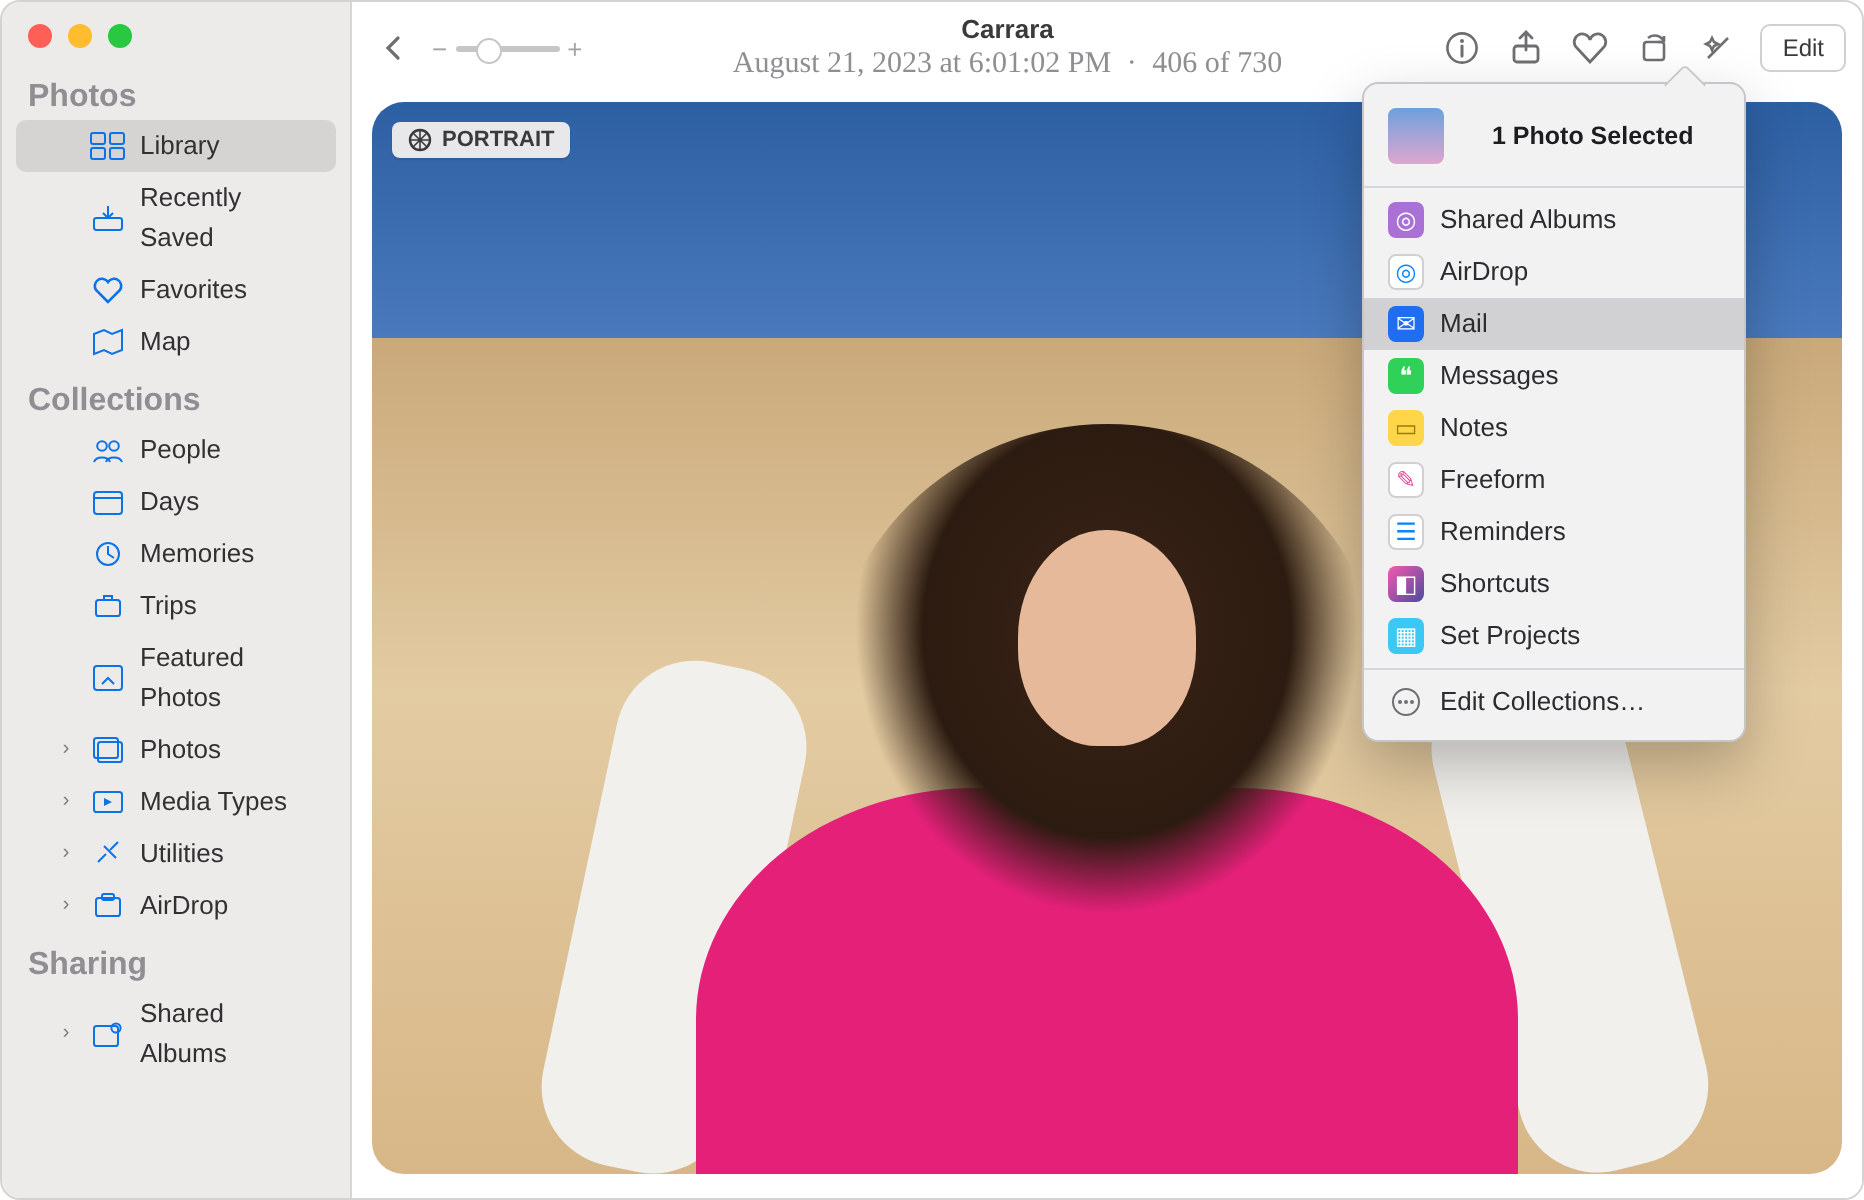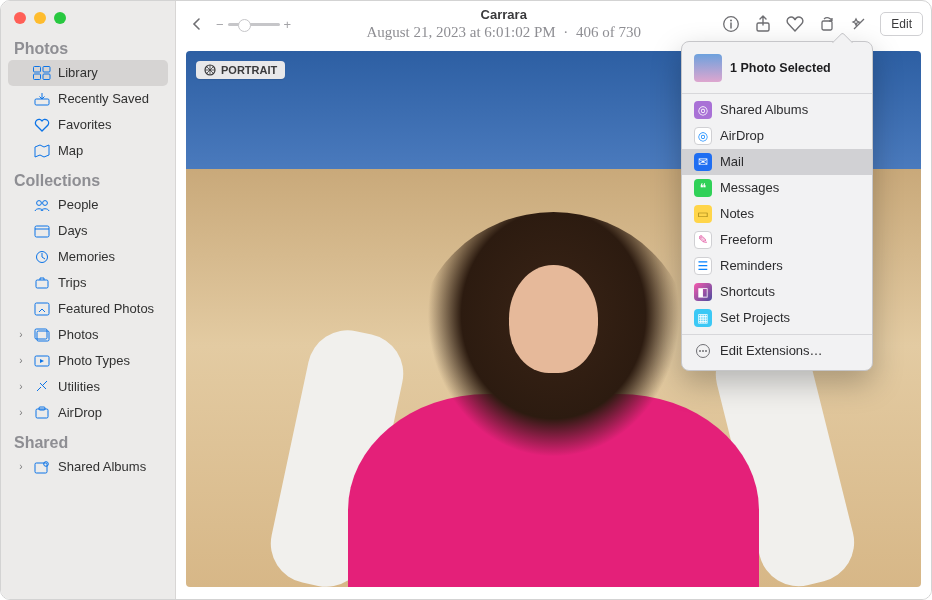--- a/index.html
+++ b/index.html
@@ -43,21 +43,21 @@
     font-size: 16px;
     font-weight: 600;
     color: #8e8e93;
     padding: 8px 13px 2px 13px;
   }
   .sb-list { list-style: none; padding: 0 7px; }
   .sb-item {
     display: flex;
     align-items: center;
     gap: 7px;
-    padding: 3px 8px;
+    padding: 3px 20px;
     border-radius: 5px;
     line-height: 20px;
     color: #313131;
     cursor: default;
   }
   .sb-item.selected { background: #d6d4d3; }
   .sb-item .disclosure {
     width: 10px;
     color: #7b7b7d;
     font-size: 10px;
@@ -104,21 +104,21 @@
   .tb-right { display:flex; align-items:center; gap:2px;justify-content:space-between; }
   .edit-btn {
     border:1px solid #d0d0d3; background:#fff; border-radius:5px; padding:4px 10px;
     font-size:12px; color:#3a3a3c; margin-left:4px;
   }
   
   .viewer {
     flex:1; position:relative; background:#fff; padding: 4px 10px 12px 10px;
   }
   .photo {
-    width:100%; height:100%; border-radius:4px; position:relative; overflow:hidden;
+    width:100%; height:100%; border-radius:16px; position:relative; overflow:hidden;
     background:
       radial-gradient(120px 70px at 50% 48%, #d7a78a 0%, rgba(215,167,138,0) 70%),
       linear-gradient(180deg, #2d5fa3 0%, #4a7abd 22%, #c9a97a 22%, #e3cba2 55%, #d7b787 100%);
   }
   .portrait-badge {
     position:absolute; top:10px; left:10px;
     background:#e8e8ea; color:#3a3a3c; font-size:11px; font-weight:600;
     padding:3px 8px; border-radius:4px; display:flex; align-items:center; gap:5px;
     box-shadow:0 1px 1px rgba(0,0,0,.1);
   }
@@ -149,21 +149,21 @@
     background:#f2f2f3; border:1px solid #c6c6c9; border-radius:8px;
     box-shadow:0 12px 30px rgba(0,0,0,.25);
     padding:6px 0 6px 0;
     z-index:10;
   }
   .popover::before {
     content:""; position:absolute; top:-7px; right:22px; width:14px; height:14px;
     background:#f2f2f3; border-left:1px solid #c6c6c9; border-top:1px solid #c6c6c9;
     transform:rotate(45deg); border-top-left-radius:3px;
   }
-  .pop-hdr { display:flex; align-items:center; gap:8px; padding:6px 12px 8px 12px; }
+  .pop-hdr { display:flex; align-items:center; gap:24px; padding:6px 12px 8px 12px; }
   .pop-thumb { width:28px; height:28px; border-radius:4px; background:linear-gradient(180deg,#6da1dd 0%,#dea6cf 100%); flex-shrink:0; }
   .pop-hdr .txt { font-size:12.5px; font-weight:700; }
   .pop-sep { height:1px; background:#d7d7da; margin:3px 0; }
   .pop-item {
     display:flex; align-items:center; gap:8px; padding:3px 12px;
     font-size:13px; color:#2c2c2e; line-height:20px;
   }
   .pop-item.hover { background:#d1d1d4; }
   .pop-ico { width:18px; height:18px; border-radius:4px; display:inline-flex; align-items:center; justify-content:center; font-size:12px; color:#fff; flex-shrink:0; }
   .pop-ico.plain { color:#6f6f73; background:transparent; }
@@ -289,21 +289,21 @@
         <span class="lbl">Photos</span>
       </li>
       <li class="sb-item">
         <span class="disclosure">›</span>
         <span class="ico">
             <svg width="16" height="14" viewBox="0 0 16 14">
               <rect x="1" y="2" width="14" height="10" rx="1.3" fill="none" stroke="currentColor"></rect>
               <path d="M6 5v4l4-2Z" fill="currentColor"></path>
             </svg>
           </span>
-        <span class="lbl">Photo Types</span>
+        <span class="lbl">Media Types</span>
       </li>
       <li class="sb-item">
         <span class="disclosure">›</span>
         <span class="ico">
             <svg width="16" height="14" viewBox="0 0 16 14">
               <path d="M3 11l4-4m2-2 4-4M6 3l6 6" stroke="currentColor" fill="none"></path>
             </svg>
           </span>
         <span class="lbl">Utilities</span>
       </li>
@@ -312,21 +312,21 @@
         <span class="ico">
             <svg width="16" height="14" viewBox="0 0 16 14">
               <rect x="2" y="3" width="12" height="9" rx="1.3" fill="none" stroke="currentColor"></rect>
               <rect x="5" y="1" width="6" height="3" rx="1" fill="none" stroke="currentColor"></rect>
             </svg>
           </span>
         <span class="lbl">AirDrop</span>
       </li>
     </ul>
 
-    <div class="sb-section-hdr">Shared</div>
+    <div class="sb-section-hdr">Sharing</div>
     <ul class="sb-list">
       <li class="sb-item">
         <span class="disclosure">›</span>
         <span class="ico">
             <svg width="16" height="14" viewBox="0 0 16 14">
               <rect x="1" y="3" width="12" height="10" rx="1.3" fill="none" stroke="currentColor"></rect>
               <circle cx="12" cy="4" r="2.3" fill="none" stroke="currentColor"></circle>
             </svg>
           </span>
         <span class="lbl">Shared Albums</span>
@@ -454,18 +454,18 @@
       <div class="pop-sep"></div>
       <div class="pop-item">
         <span class="pop-ico plain">
           <svg width="16" height="16" viewBox="0 0 16 16">
               <circle cx="8" cy="8" r="6.5" fill="none" stroke="currentColor"></circle>
               <circle cx="5" cy="8" r="1" fill="currentColor"></circle>
               <circle cx="8" cy="8" r="1" fill="currentColor"></circle>
               <circle cx="11" cy="8" r="1" fill="currentColor"></circle>
             </svg>
         </span>
-        <span>Edit Extensions…</span>
+        <span>Edit Collections…</span>
       </div>
     </div>
 
   </div>
 </div>
 
 </body></html>

